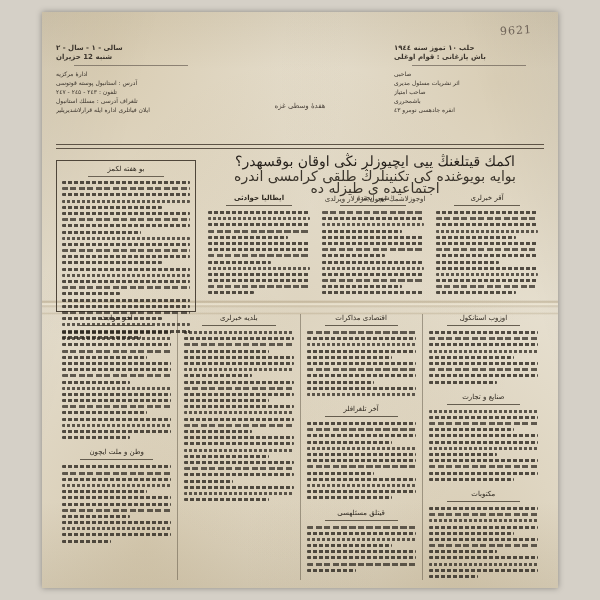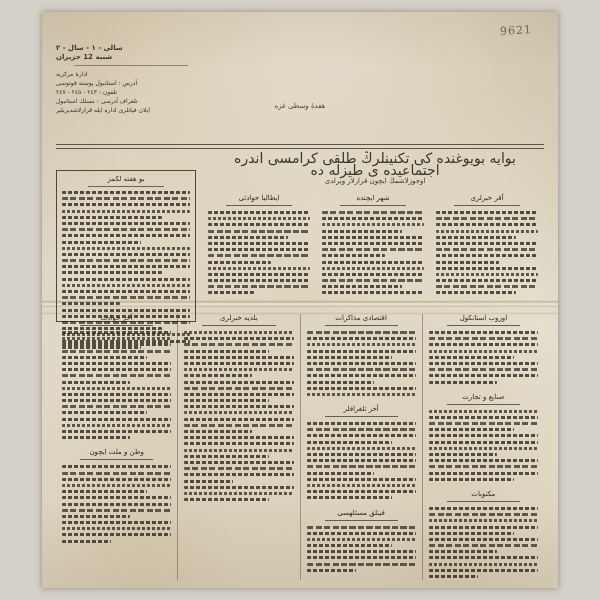--- a/index.html
+++ b/index.html
@@ -180,21 +180,21 @@
     line-height: 11px;
     color: #3b352c;
     text-align: center;
     direction: rtl;
   }
 
   
   .boxed {
     position: absolute;
     left: 0;
-    top: 148px;
+    top: 138px;
     width: 140px;
     height: 152px;
     border: 1px solid #4f463a;
     padding: 4px 5px;
     box-sizing: border-box;
   }
   .boxed-title {
     text-align: center;
     font-size: 7px;
     color: #2e281f;
@@ -274,21 +274,21 @@
     top: 172px;
     height: 112px;
     display: flex;
     flex-direction: row-reverse;
   }
   .ucol {
     flex: 1 1 0;
     padding: 0 6px;
     box-sizing: border-box;
   }
-  .ucol.pad-left { margin-left: 146px; }
+  .ucol.pad-left { margin-left: 146px; font-weight: bold; }
 </style>
 </head>
 <body>
 
 <div class="page">
   <div class="sheet">
     <div class="fold"></div>
     <div class="fold2"></div>
 
     <div class="inner">
@@ -303,25 +303,36 @@
           <div class="mh-rule"></div>
           <div class="mh-line">ادارهٔ مرکزیه</div>
           <div class="mh-line">آدرس : استانبول پوسته قوتوسی</div>
           <div class="mh-line">تلفون : ٢٤٣ - ٢٤٥ - ٢٤٧</div>
           <div class="mh-line">تلغراف آدرسی : مسلك استانبول</div>
           <div class="mh-line">ايلان فیاتلری اداره ایله قرارلاشدیریلیر</div>
         </div>
 
         <div class="masthead-sub">هفدهٔ وسطی غزه</div>
 
+        <div class="masthead-box right">
+          <div class="mh-line em">حلب ١٠ تموز سنه ١٩٤٤</div>
+          <div class="mh-line em">باش یازغانی : قوام اوغلی</div>
+          <div class="mh-rule"></div>
+          <div class="mh-line">صاحبی</div>
+          <div class="mh-line">اثر نشریات مسئول مدیری</div>
+          <div class="mh-line">صاحب امتیاز</div>
+          <div class="mh-line">باشمحرری</div>
+          <div class="mh-line">انقره جادهسی نومرو ٤٣</div>
+        </div>
       </div>
 
       <div class="rule-main"></div>
 
       <div class="headline-area">
+        <div class="headline">اكمك قیتلغنڭ ییی ایچیوزلر نڭی اوقان بوقسهدر؟</div>
         <div class="subhead">بوایه بویوغنده کی تكنینلرڭ طلقی کرامسی اندره اجتماعیده ی طیزله ده</div>
         <div class="subhead2">اوجوزلاشمڭ ايچون قرارلار ویرلدی</div>
       </div>
 
       <div class="boxed">
         <div class="boxed-title">بو هفته لكمز</div>
         <div class="boxed-rule"></div>
         <div class="lines">
           <div class="ln"></div>
             <div class="ln t2"></div>

